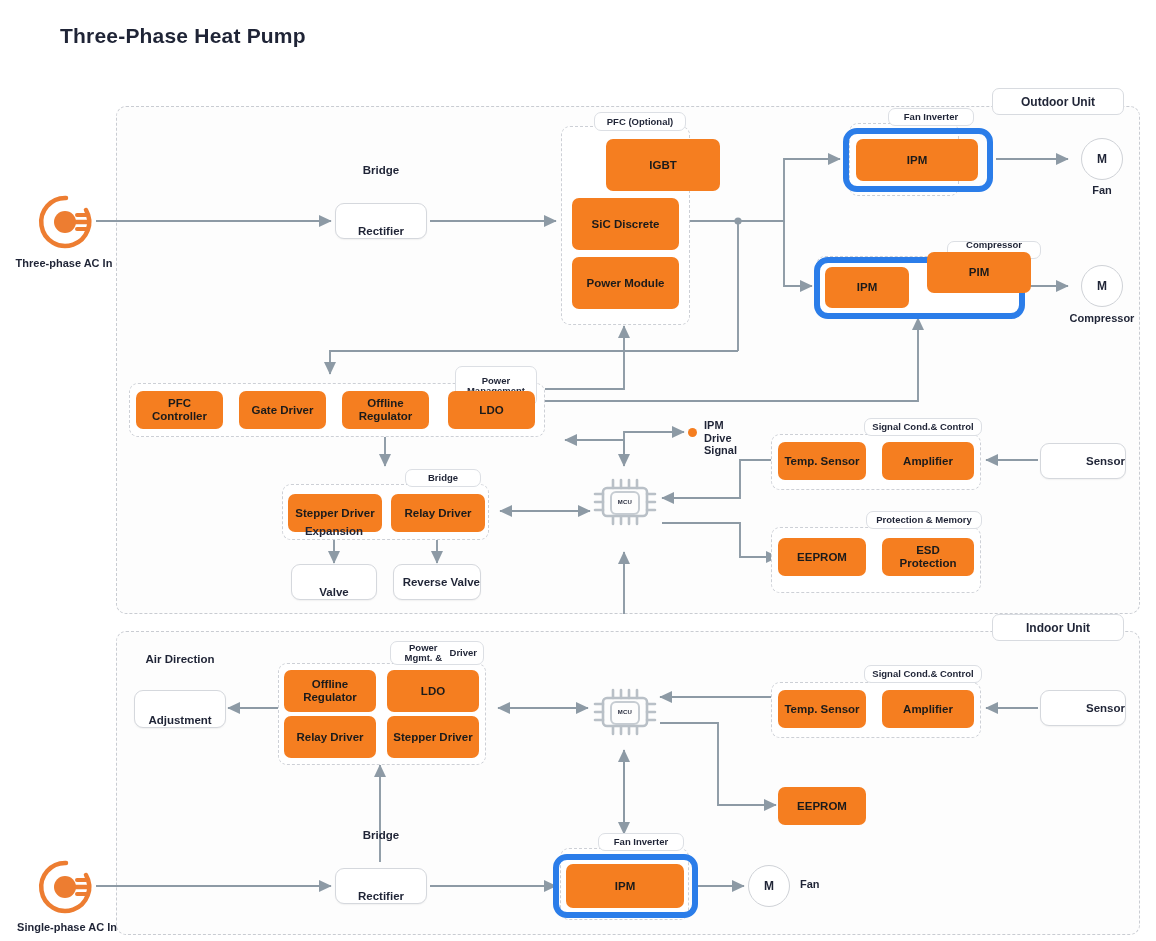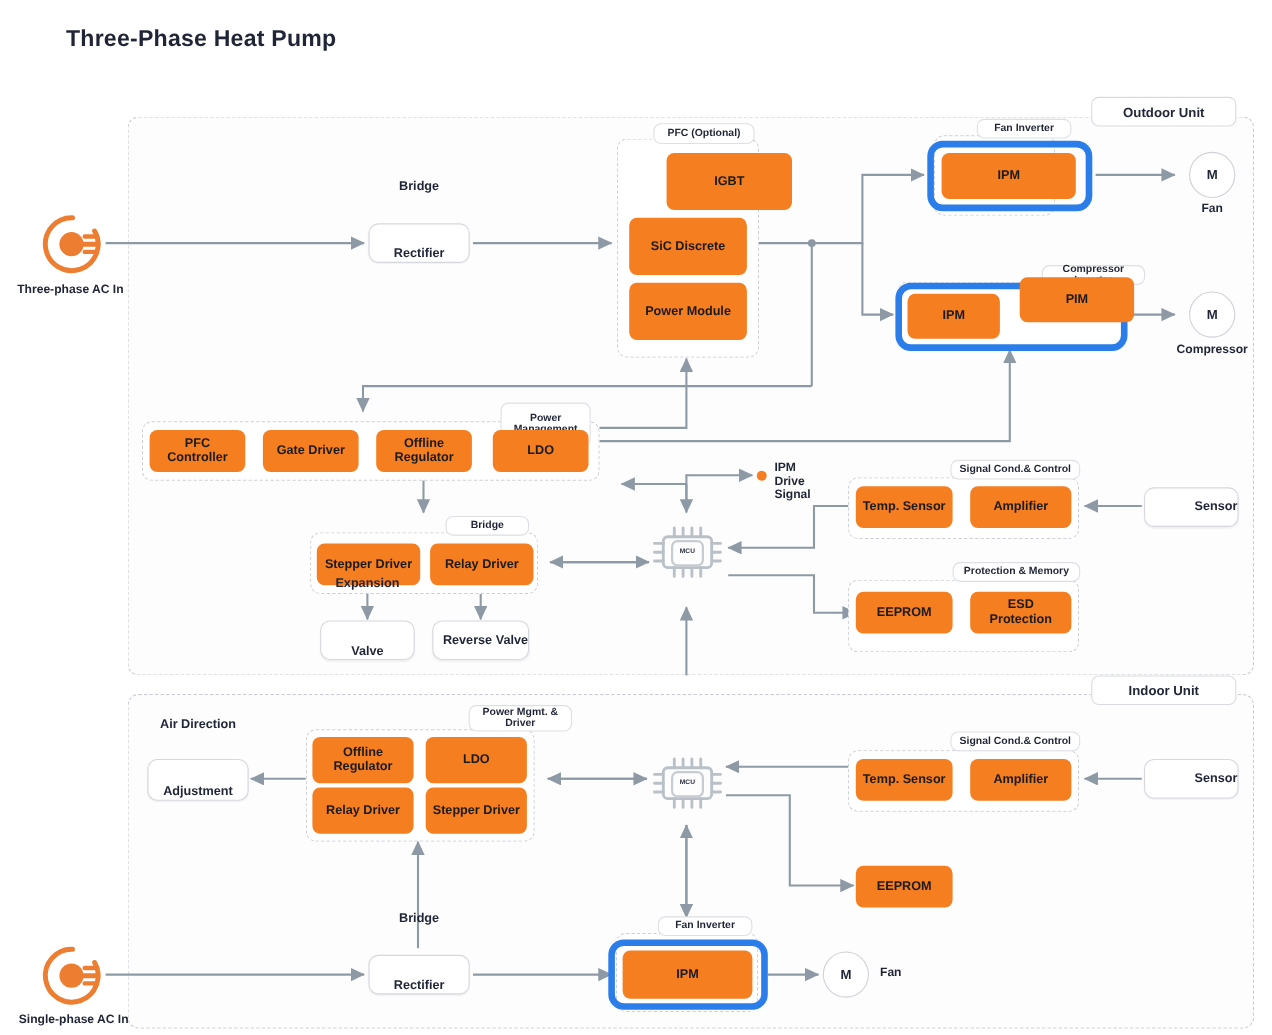--- a/index.html
+++ b/index.html
@@ -259,21 +259,21 @@
     </svg>
   </div>
   <div class="abs src-cap" style="left:-8px;top:921px;width:150px;">Single-phase AC In</div>
 
   <div class="abs wbox" style="left:335px;top:868px;width:92px;height:36px;flex-direction:column;">
     <span>Bridge</span>
     <span>Rectifier</span>
   </div>
 
   <div class="abs group-box" style="left:278px;top:663px;width:208px;height:102px;"></div>
-  <div class="abs group-label" style="left:390px;top:641px;width:94px;height:24px;flex-direction:column;margin-left:36px;">
+  <div class="abs group-label" style="left:390px;top:641px;width:94px;height:24px;">
     <span>Power Mgmt. &amp;</span>
     <span>Driver</span>
   </div>
   <div class="abs chip" style="left:284px;top:670px;width:92px;height:42px;flex-direction:column;">
     <span>Offline</span>
     <span>Regulator</span>
   </div>
   <div class="abs chip" style="left:387px;top:670px;width:92px;height:42px;">LDO</div>
   <div class="abs chip" style="left:284px;top:716px;width:92px;height:42px;">Relay Driver</div>
   <div class="abs chip" style="left:387px;top:716px;width:92px;height:42px;">Stepper Driver</div>

